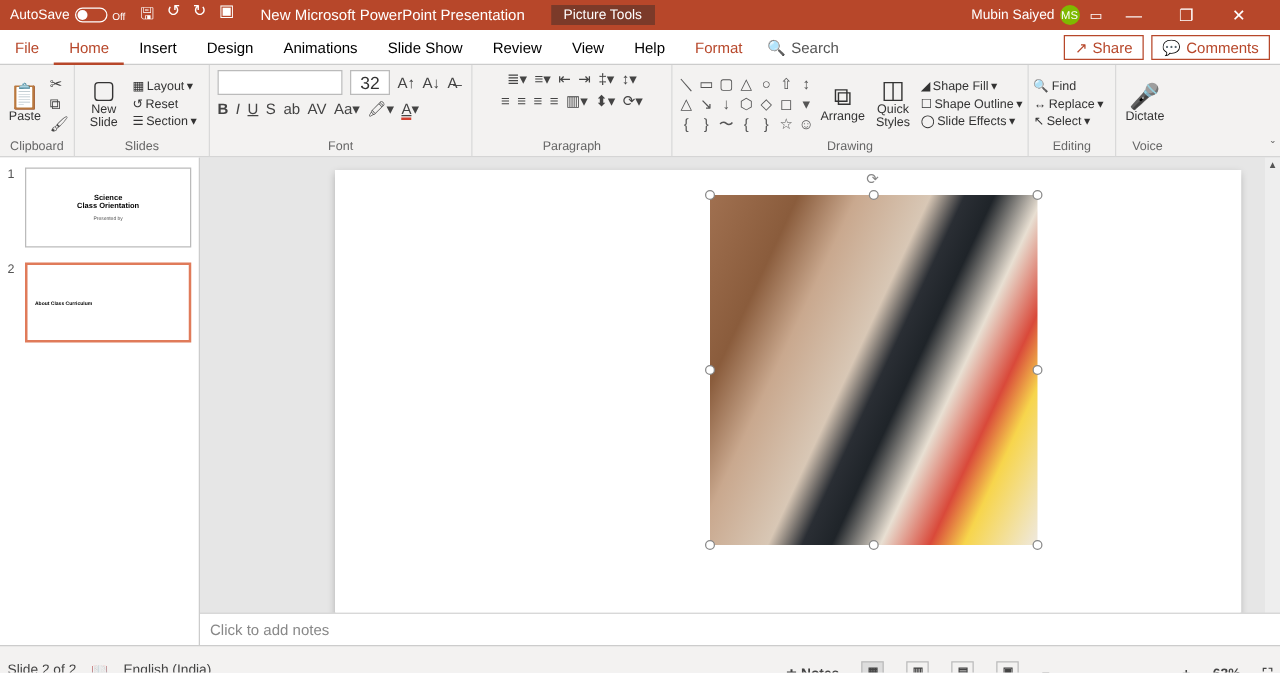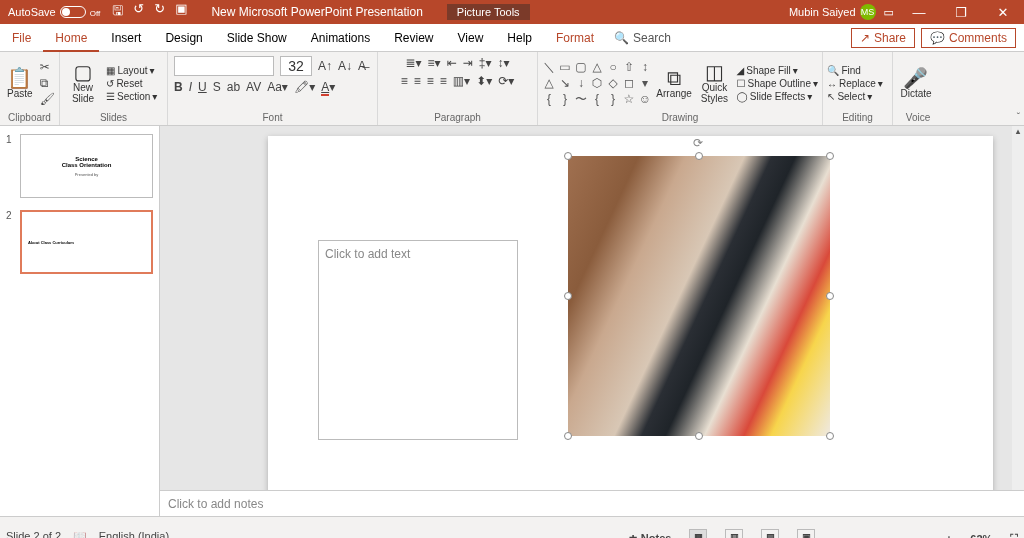--- a/index.html
+++ b/index.html
@@ -8,21 +8,21 @@
   
   .titlebar { height: 24px; background: #b7472a; color: #fff; display: flex; align-items: center; }
   .titlebar .left { display: flex; align-items: center; gap: 4px; padding-left: 8px; }
   .autosave { display: flex; align-items: flex-end; gap: 4px; font-size: 11px; }
   .toggle { width: 26px; height: 12px; border: 1px solid #fff; border-radius: 8px; position: relative; }
   .toggle::after { content: ""; position: absolute; left: 1px; top: 1px; width: 8px; height: 8px; background: #fff; border-radius: 50%; }
   .qat { display: flex; gap: 10px; margin-left: 8px; }
   .qat span { font-size: 13px; cursor: pointer; }
   .titlebar .center { flex: 1; text-align: center; font-size: 12px; }
   .picture-tools { background: #7b3a29; padding: 2px 10px; font-size: 11px; }
-  .titlebar .right { display: flex; align-items: center; gap: 8px; padding-right: 4px; }
+  .titlebar .right { display: flex; align-items: center; gap: 8px; padding-right: 16px; }
   .user { display: flex; align-items: center; gap: 4px; }
   .avatar { width: 16px; height: 16px; background: #7fba00; border-radius: 50%; display: flex; align-items: center; justify-content: center; font-size: 9px; color: #fff; }
   .winbtn { width: 34px; height: 24px; display: flex; align-items: center; justify-content: center; font-size: 13px; cursor: pointer; }
 
   
   .ribbon-tabs { height: 28px; background: #fff; border-bottom: 1px solid #ccc; display: flex; align-items: center; }
   .tabs-inner { display: flex; height: 100%; }
   .tab { padding: 0 12px; height: 28px; line-height: 28px; font-size: 12px; cursor: pointer; }
   .tab.file { color: #b7472a; }
   .tab.active { color: #b7472a; border-bottom: 2px solid #b7472a; }
@@ -119,22 +119,22 @@
     <div class="winbtn">✕</div>
   </div>
 </div>
 
 <div class="ribbon-tabs">
   <div class="tabs-inner">
     <div class="tab file">File</div>
     <div class="tab active">Home</div>
     <div class="tab">Insert</div>
     <div class="tab">Design</div>
+    <div class="tab">Animations</div>
     <div class="tab">Slide Show</div>
-    <div class="tab">Animations</div>
     <div class="tab">Review</div>
     <div class="tab">View</div>
     <div class="tab">Help</div>
     <div class="tab format">Format</div>
     <div class="search">
       <span>🔍</span>
       <span>Search</span>
     </div>
   </div>
   <div class="tabs-right">
@@ -313,23 +313,20 @@
       <div class="thumb selected thumb2">
         <div class="thumb2-left"><b>About Class Curriculum</b></div>
         <div class="thumb2-right"></div>
       </div>
     </div>
   </div>
 
   <div class="edit">
     <div class="canvas-wrap">
       <div class="slide">
-        <div class="textbox">
-          <span>Click to add text</span>
-        </div>
         <div class="picture">
           <span class="rotate">⟳</span>
           <span class="handle h-tl"></span>
           <span class="handle h-tm"></span>
           <span class="handle h-tr"></span>
           <span class="handle h-ml"></span>
           <span class="handle h-mr"></span>
           <span class="handle h-bl"></span>
           <span class="handle h-bm"></span>
           <span class="handle h-br"></span>

